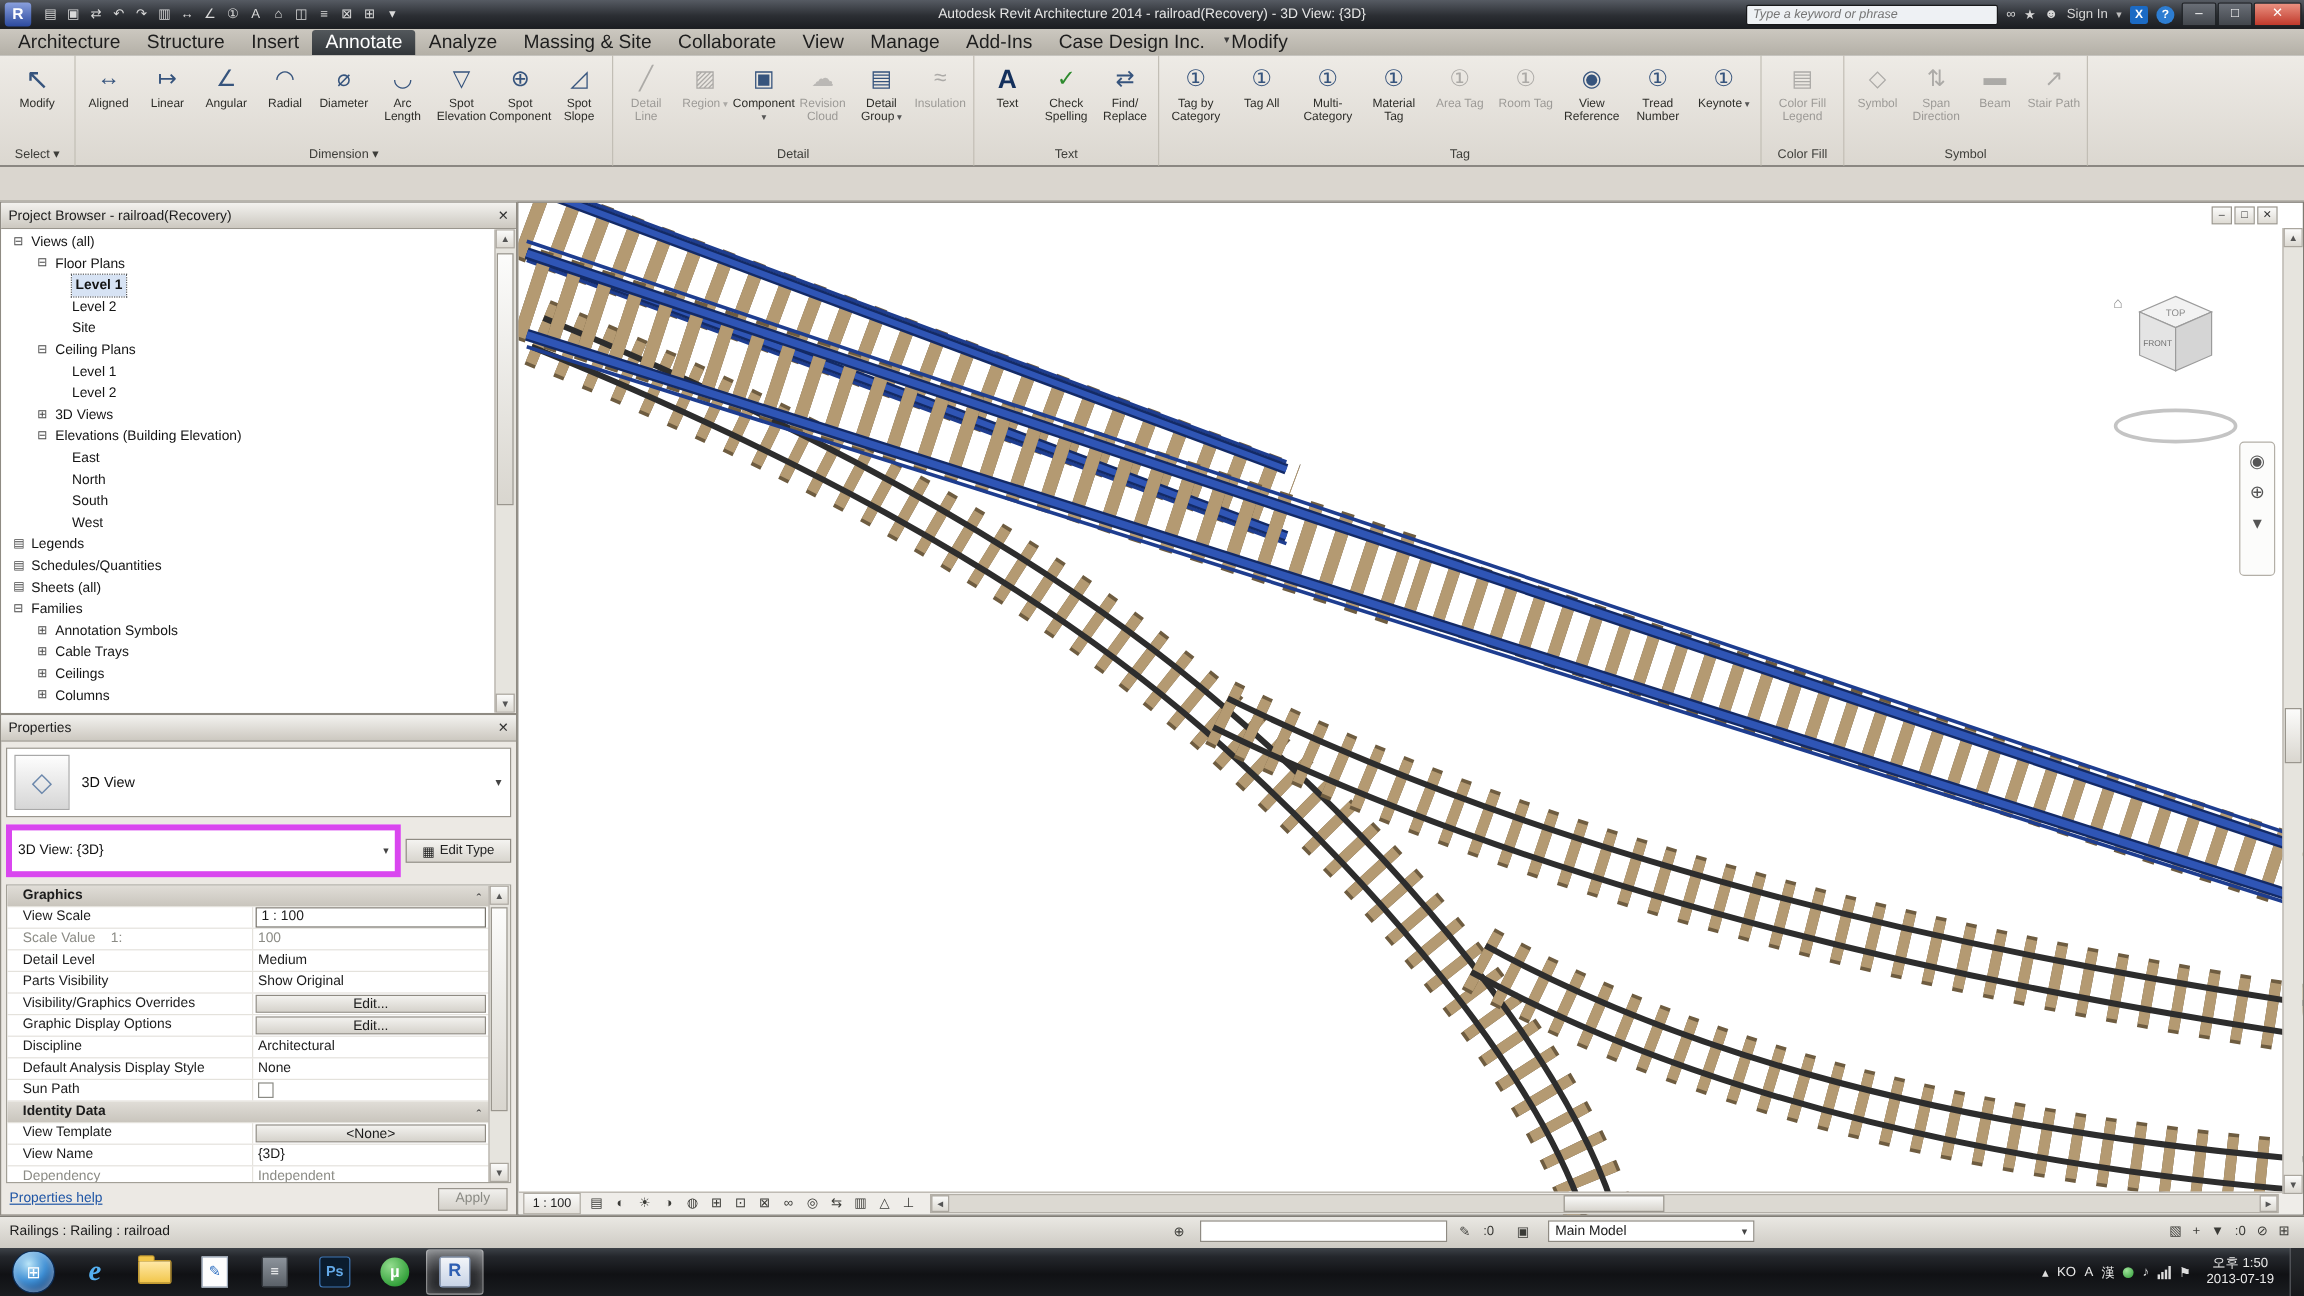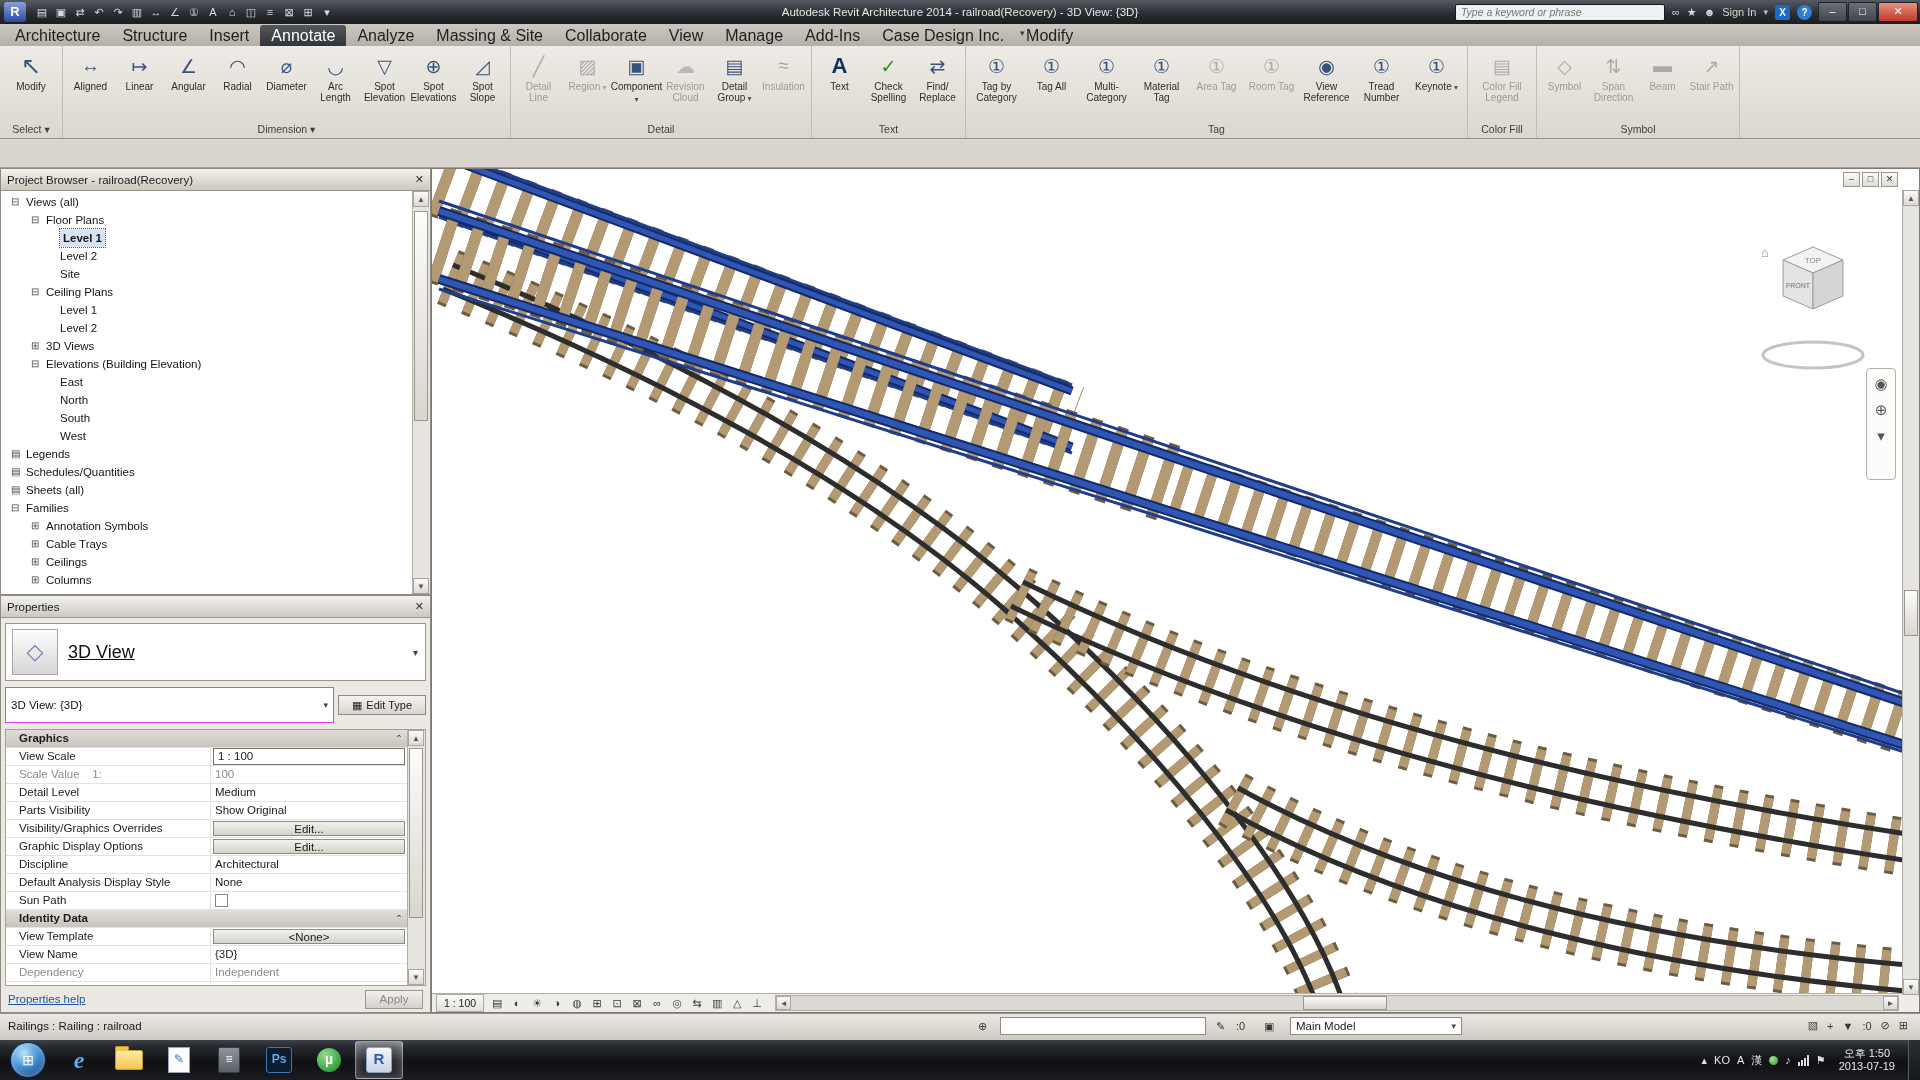--- a/index.html
+++ b/index.html
@@ -76,24 +76,24 @@
   .vsb .sbup,.vsb .sbdn{position:absolute;left:0;width:16px;height:16px;font-size:8px;text-align:center;line-height:16px;color:#555;
     background:linear-gradient(#fbfbfa,#dcd9d2);border:1px solid #aaa69e;box-sizing:border-box;}
   .vsb .sbdn{bottom:0;}
   .vsb .sbthumb{position:absolute;left:1px;width:14px;background:linear-gradient(#fcfcfb,#d9d6cf);border:1px solid #9a968e;box-sizing:border-box;}
 
   #props{position:absolute;left:0;top:427px;width:431px;height:418px;border:1px solid #8f8b83;box-sizing:border-box;
     background:#ece9e4;display:flex;flex-direction:column;}
   .typesel{margin:5px 4px 0;height:56px;background:#fff;border:1px solid #99958d;display:flex;align-items:center;flex:none;}
   .typesel .tico{width:44px;height:44px;margin:0 10px 0 6px;background:linear-gradient(#fdfdfd,#d6d6d6);
     border:1px solid #a8a8a8;display:flex;align-items:center;justify-content:center;font-size:22px;color:#6b87ab;}
-  .typesel .tlabel{font-size:18px;color:#111;text-decoration:underline;}
+  .typesel .tlabel{font-size:12px;color:#111;}
   .typesel .tdd{margin-left:auto;margin-right:7px;color:#444;font-size:10px;}
   .selrow{margin:6px 4px 0;display:flex;gap:4px;align-items:center;flex:none;}
-  .selcombo{flex:1;height:20px;background:#fff;border:1px solid #d946ef;font-size:11.5px;display:flex;
+  .selcombo{flex:1;height:20px;background:#fff;border:5px solid #d946ef;font-size:11.5px;display:flex;
     align-items:center;padding:17px 5px;color:#111;box-sizing:border-box;}
   .selcombo .cdd{margin-left:auto;font-size:9px;color:#444;}
   .edittype{width:88px;height:20px;background:linear-gradient(#f4f3f0,#d8d5ce);border:1px solid #8f8b83;
     font-size:11px;display:flex;align-items:center;justify-content:center;gap:4px;color:#222;box-sizing:border-box;}
   #pgrid{margin:6px 4px 0;background:#fff;border:1px solid #a3a097;flex:1;overflow:hidden;position:relative;}
   .prow{display:flex;height:18px;line-height:17px;font-size:11.5px;border-bottom:1px solid #e4e2dc;box-sizing:border-box;}
   .prow .pname{width:205px;padding-left:13px;color:#1b1b1b;border-right:1px solid #e4e2dc;overflow:hidden;white-space:nowrap;box-sizing:border-box;}
   .prow .pval{flex:1;padding-left:4px;color:#1b1b1b;overflow:hidden;white-space:nowrap;margin-right:17px;}
   .prow[data-type="header"]{background:linear-gradient(#e0ddd7,#c9c5bd);font-weight:bold;position:relative;}
   .prow[data-type="header"] .pname{width:auto;border-right:none;}
@@ -303,21 +303,21 @@
             <span class="rlbl">Arc Length</span>
           </div>
 
           <div class="rbtn" data-name="spot-elevation-button">
             <span class="ric" data-name="spot-elevation-icon">▽</span>
             <span class="rlbl">Spot Elevation</span>
           </div>
 
           <div class="rbtn" data-name="spot-coordinate-button">
             <span class="ric" data-name="spot-coordinate-icon">⊕</span>
-            <span class="rlbl">Spot Elevations</span>
+            <span class="rlbl">Spot Component</span>
           </div>
 
           <div class="rbtn" data-name="spot-slope-button">
             <span class="ric" data-name="spot-slope-icon">◿</span>
             <span class="rlbl">Spot Slope</span>
           </div>
         </div>
       <div class="panel-label" data-name="panel-label-dimension">Dimension ▾</div>
     </div>
     <div class="panel" id="panel-detail" data-name="panel-detail">

